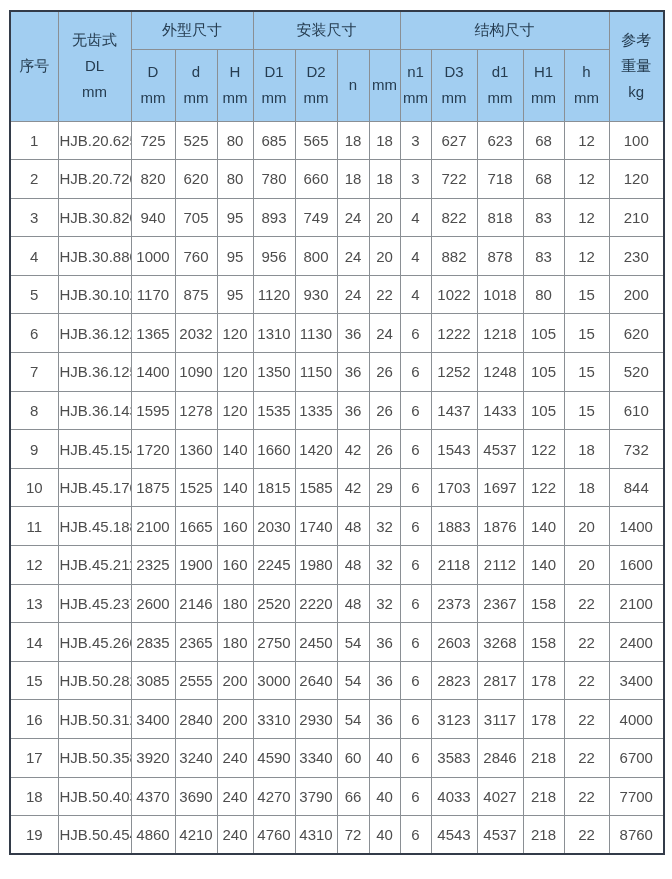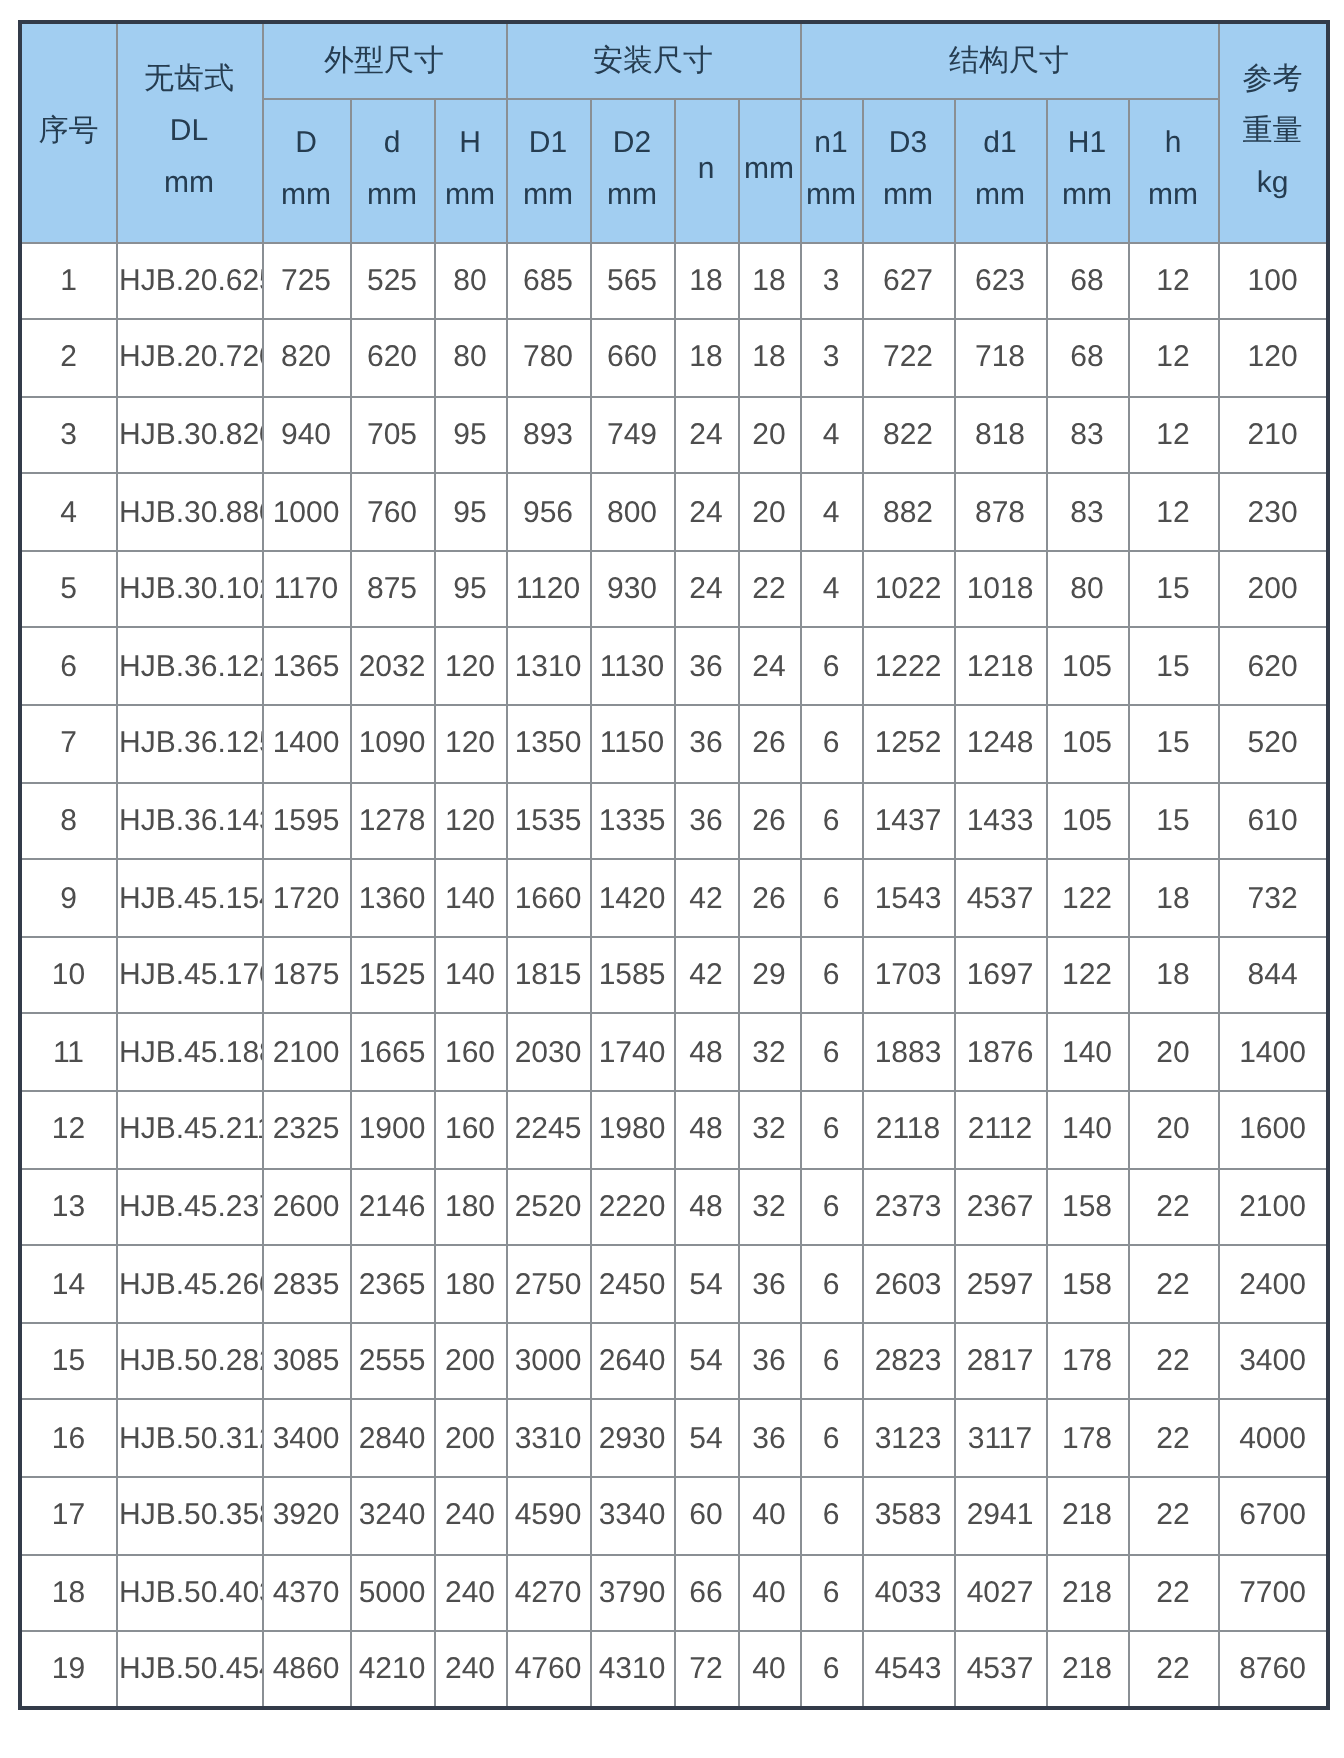--- a/index.html
+++ b/index.html
@@ -370,21 +370,21 @@
           <td>HJB.45.2600</td>
           <td>2835</td>
           <td>2365</td>
           <td>180</td>
           <td>2750</td>
           <td>2450</td>
           <td>54</td>
           <td>36</td>
           <td>6</td>
           <td>2603</td>
-          <td>2597</td>
+          <td>3268</td>
           <td>158</td>
           <td>22</td>
           <td>2400</td>
         </tr>
         <tr>
           <td>15</td>
           <td>HJB.50.2820</td>
           <td>3085</td>
           <td>2555</td>
           <td>200</td>
@@ -421,30 +421,30 @@
           <td>HJB.50.3580</td>
           <td>3920</td>
           <td>3240</td>
           <td>240</td>
           <td>4590</td>
           <td>3340</td>
           <td>60</td>
           <td>40</td>
           <td>6</td>
           <td>3583</td>
-          <td>2941</td>
+          <td>2846</td>
           <td>218</td>
           <td>22</td>
           <td>6700</td>
         </tr>
         <tr>
           <td>18</td>
           <td>HJB.50.4030</td>
           <td>4370</td>
-          <td>5000</td>
+          <td>3690</td>
           <td>240</td>
           <td>4270</td>
           <td>3790</td>
           <td>66</td>
           <td>40</td>
           <td>6</td>
           <td>4033</td>
           <td>4027</td>
           <td>218</td>
           <td>22</td>

